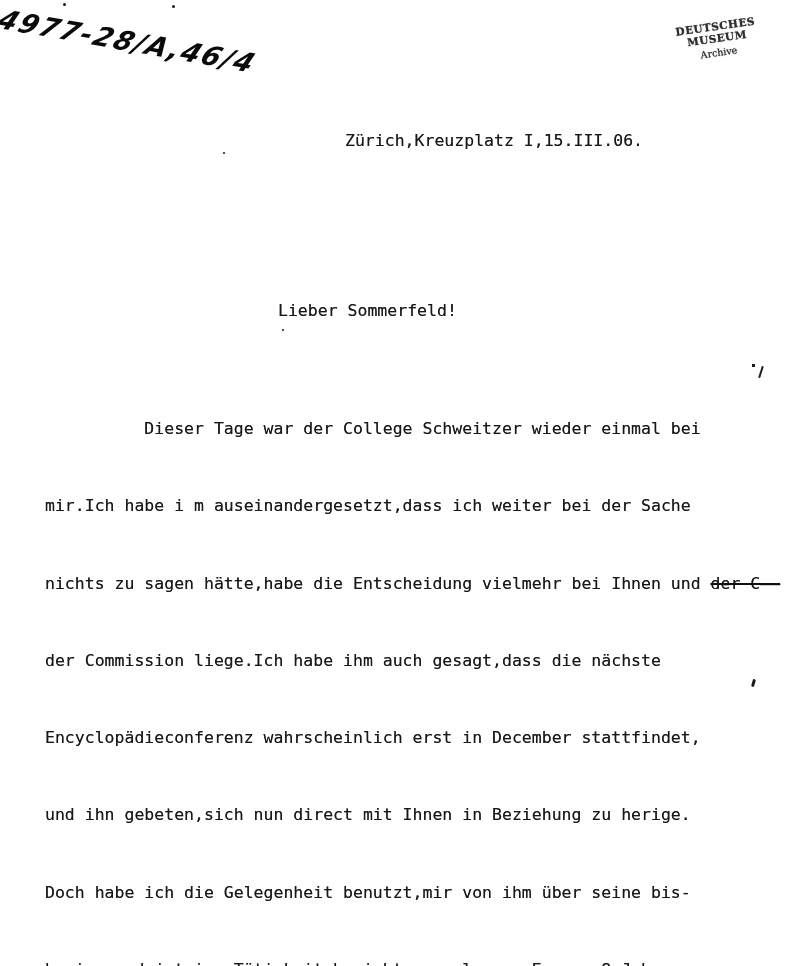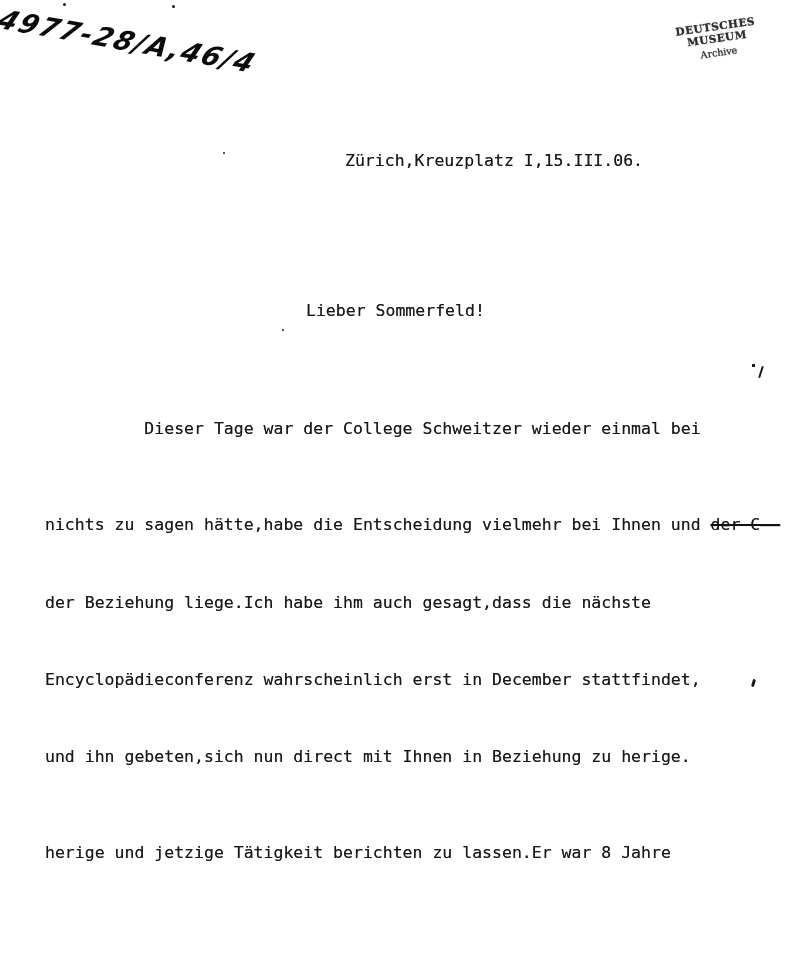--- a/index.html
+++ b/index.html
@@ -43,22 +43,22 @@
   .stamp .l1 { font-size: 10.5px; font-weight: bold; letter-spacing: 0.5px; }
   .stamp .l2 { font-size: 9.5px; margin-top: 3px; }
   
   .typed {
     font-family: "DejaVu Sans Mono", monospace;
     font-size: 16.5px;
     color: #181818;
     text-shadow: 0 0 0.5px rgba(20,20,20,0.65);
     white-space: pre;
   }
-  .dateline { position: absolute; left: 345px; top: 131px; margin-top: 20px; }
-  .salutation { position: absolute; left: 306px; top: 301px; }
+  .dateline { position: absolute; left: 345px; top: 131px; }
+  .salutation { position: absolute; left: 278px; top: 301px; }
   .letter-body { position: absolute; left: 45px; top: 381px; }
   .line { height: 20.3px; line-height: 20.3px; white-space: pre; }
   .line-strike {
     text-decoration: line-through;
     text-decoration-thickness: 2px;
     text-decoration-color: #111;
   }
   
   .speck { position: absolute; background: #1a1a1a; border-radius: 50%; }
   .speck.s1 { left: 63px;  top: 3px;   width: 3px; height: 3px; }
@@ -89,29 +89,31 @@
     <div class="l2">Archive</div>
   </div>
 
   <div class="typed dateline">Zürich,Kreuzplatz I,15.III.06.</div>
 
   <div class="typed salutation">Lieber Sommerfeld!</div>
 
   <div class="typed letter-body">
     <div class="line"><span class="line-text">          Dieser Tage war der College Schweitzer wieder einmal bei</span></div>
   
+    <div class="line"><span class="line-text">mir.Ich habe i m auseinandergesetzt,dass ich weiter bei der Sache</span></div>
   
     <div class="line"><span class="line-text">nichts zu sagen hätte,habe die Entscheidung vielmehr bei Ihnen und </span><span class="line-strike">der C——</span></div>
   
-    <div class="line"><span class="line-text">der Beziehung liege.Ich habe ihm auch gesagt,dass die nächste</span></div>
+    <div class="line"><span class="line-text">der Commission liege.Ich habe ihm auch gesagt,dass die nächste</span></div>
   
     <div class="line"><span class="line-text">Encyclopädieconferenz wahrscheinlich erst in December stattfindet,</span></div>
   
     <div class="line"><span class="line-text">und ihn gebeten,sich nun direct mit Ihnen in Beziehung zu herige.</span></div>
   
+    <div class="line"><span class="line-text">Doch habe ich die Gelegenheit benutzt,mir von ihm über seine bis-</span></div>
   
     <div class="line"><span class="line-text">herige und jetzige Tätigkeit berichten zu lassen.Er war 8 Jahre</span></div>
   
     
   
     
   
     
   
     

